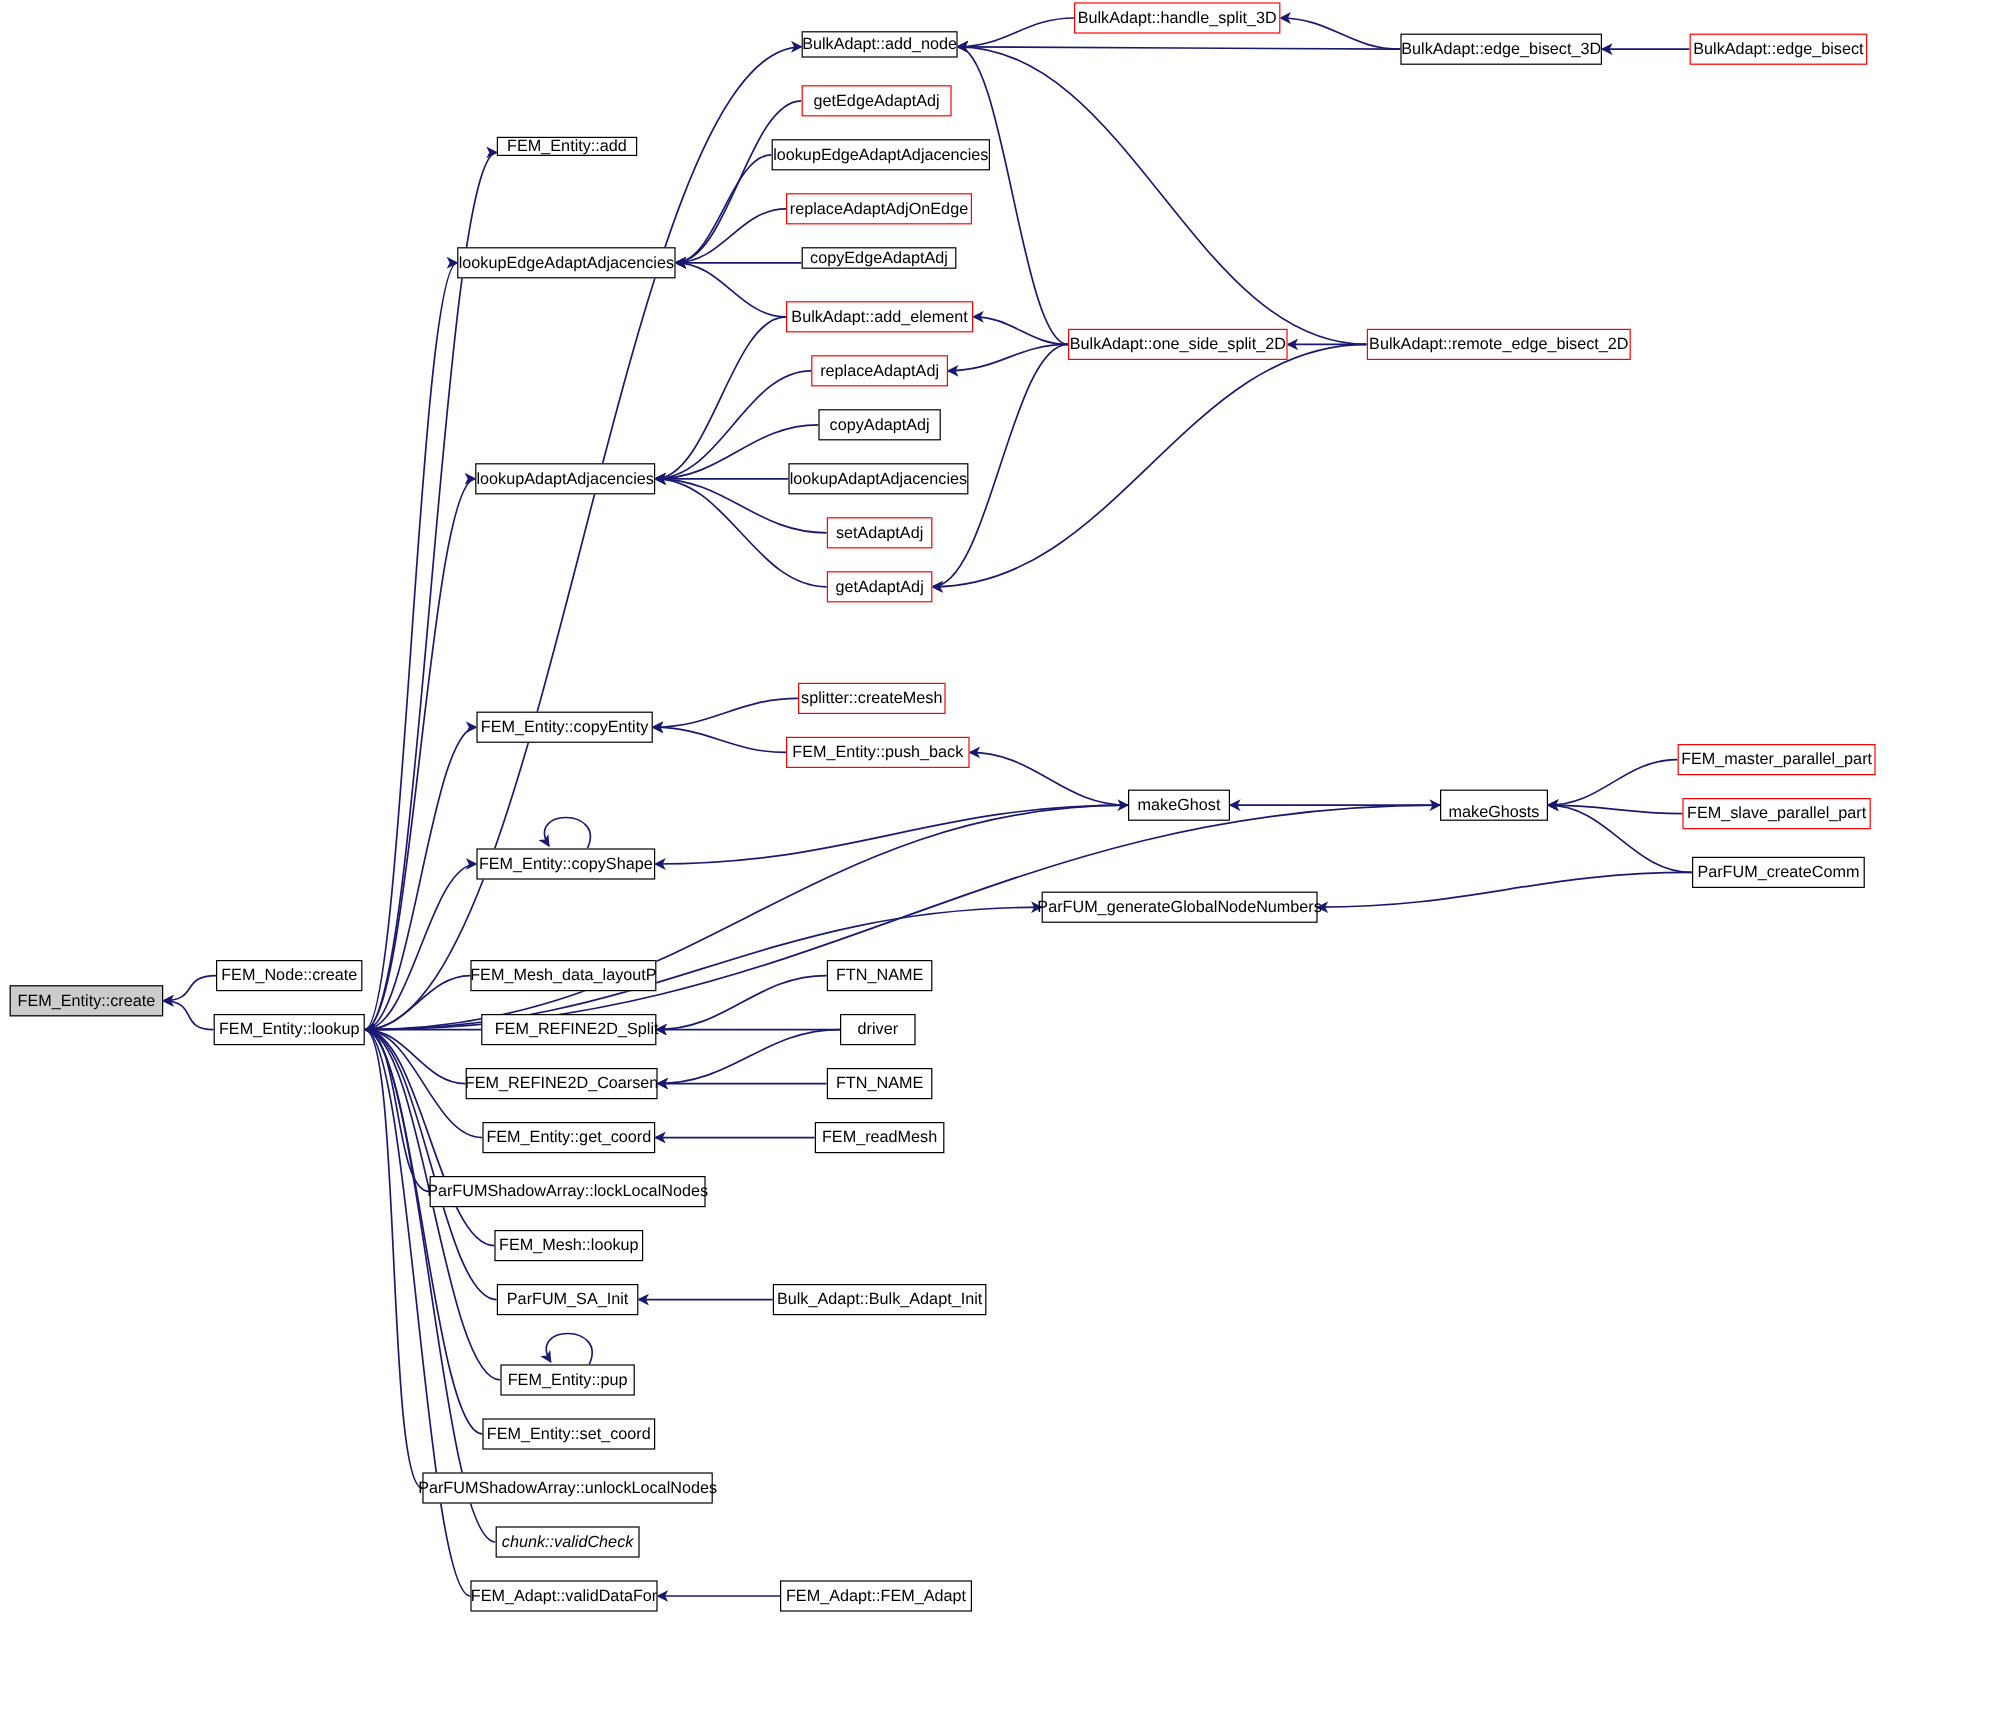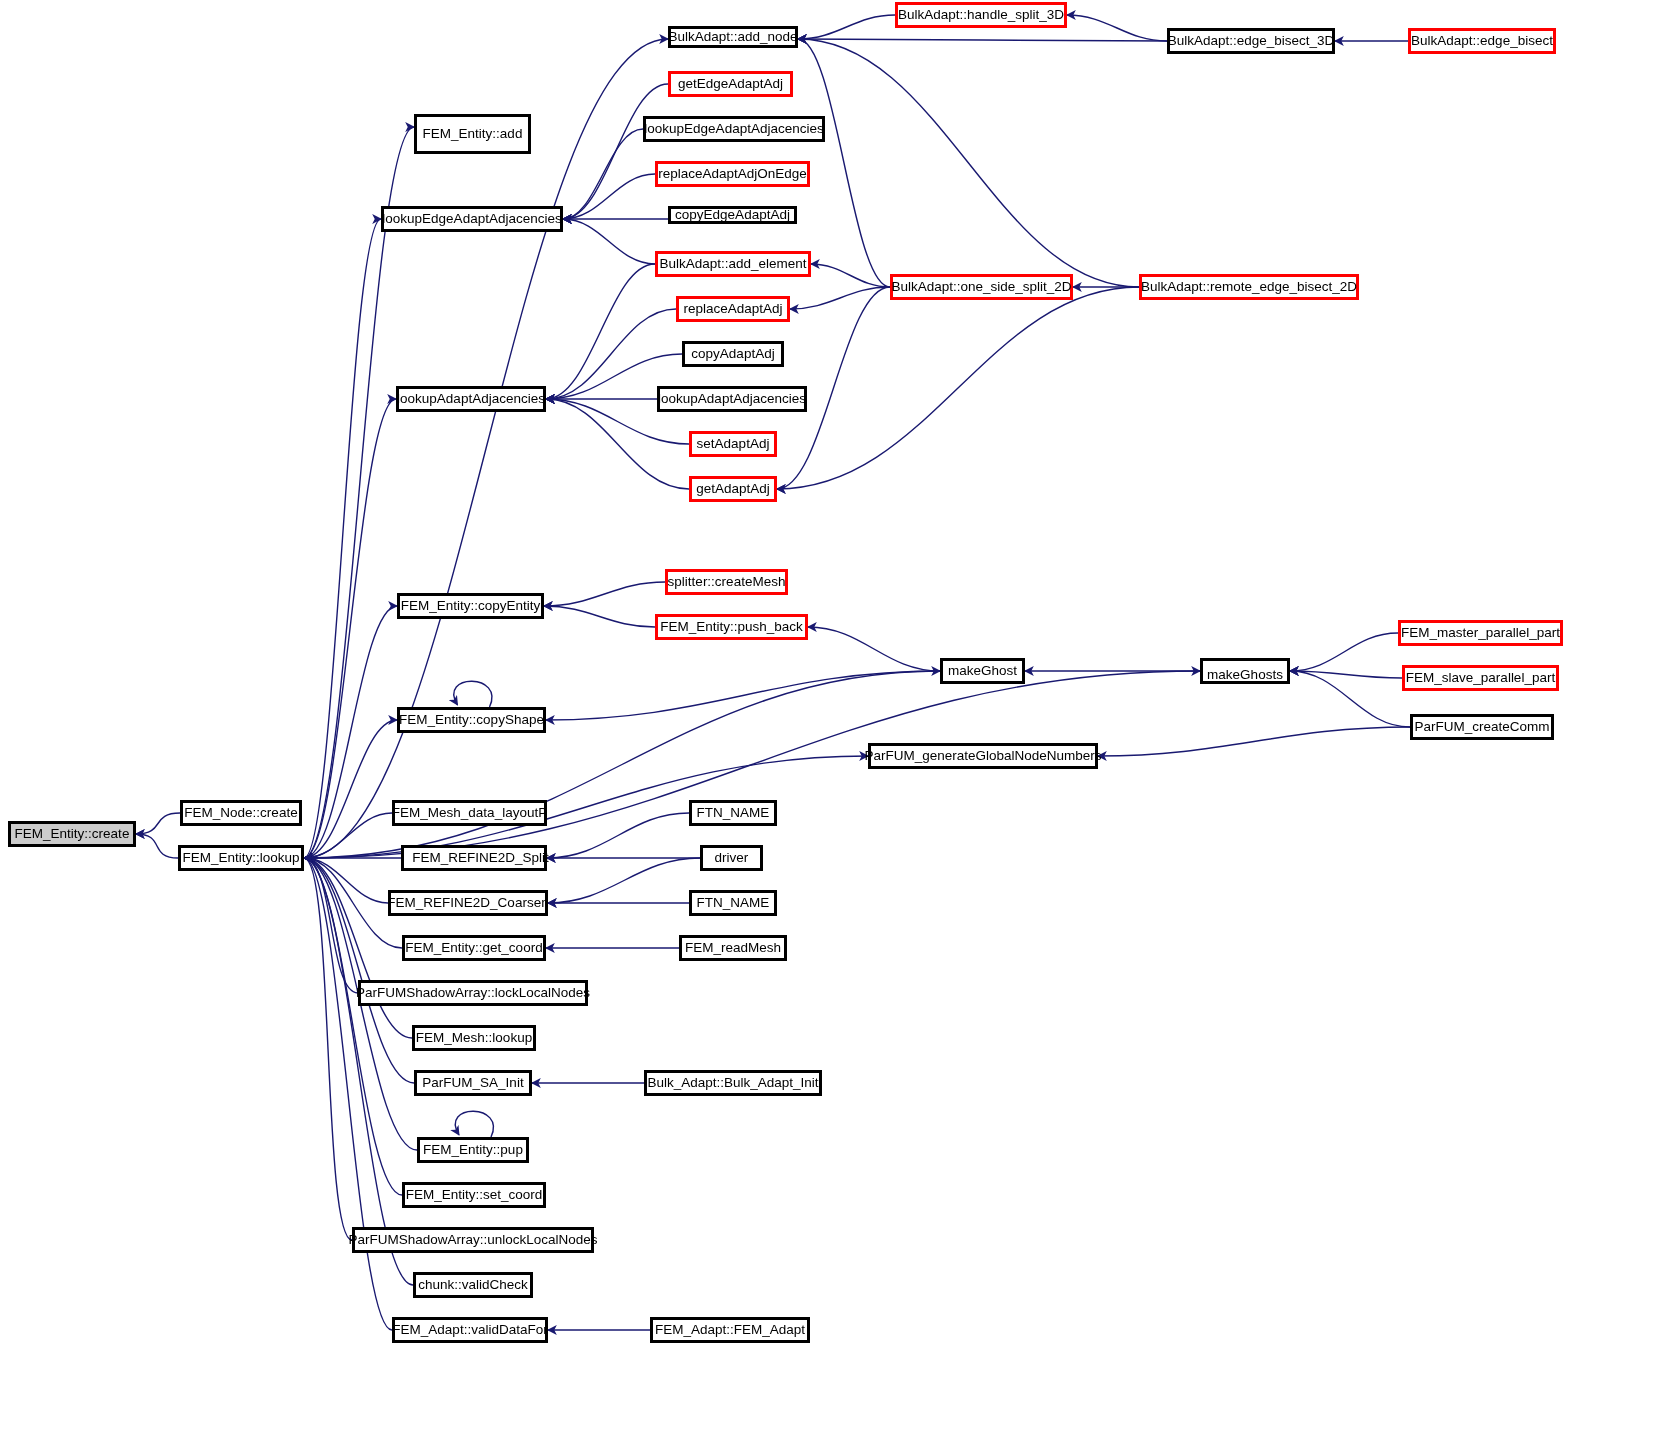--- a/index.html
+++ b/index.html
@@ -1,19 +1,19 @@
 <!DOCTYPE html>
 <html><head>
 <meta charset="utf-8">
 <style>
   html,body{margin:0;padding:0;background:#ffffff;}
   body{font-family:"Liberation Sans", sans-serif;}
   #canvas{position:relative;width:1675px;height:1437px;background:#ffffff;overflow:hidden;}
   #edges{position:absolute;left:0;top:0;width:1675px;height:1437px;}
-  .node{position:absolute;box-sizing:border-box;border:3px solid #000000;background:#ffffff;
+  .node{position:absolute;box-sizing:border-box;border:1px solid #000000;background:#ffffff;
         display:flex;align-items:center;justify-content:center;
         font-size:13.5px;color:#000000;white-space:nowrap;line-height:1;}
   .node.red{border-color:#ff0000;}
   .node.filled{background:#cccccc;}
   .node span{pointer-events:none;}
 </style>
 </head>
 <body>
 
 <div id="canvas">
@@ -104,21 +104,21 @@
       </div>
       <div class="node red" style="left: 895px; top: 2px; width: 172px; height: 26px;">
         <span>BulkAdapt::handle_split_3D</span>
       </div>
       <div class="node" style="left: 1167px; top: 28px; width: 168px; height: 26px;">
         <span>BulkAdapt::edge_bisect_3D</span>
       </div>
       <div class="node red" style="left: 1408px; top: 28px; width: 148px; height: 26px;">
         <span>BulkAdapt::edge_bisect</span>
       </div>
-      <div class="node" style="left: 414px; top: 114px; width: 117px; height: 40px; justify-content: center;">
+      <div class="node" style="left: 414px; top: 114px; width: 117px; height: 16px; justify-content: center;">
         <span>FEM_Entity::add</span>
       </div>
       <div class="node red" style="left: 668px; top: 71px; width: 125px; height: 26px;">
         <span>getEdgeAdaptAdj</span>
       </div>
       <div class="node" style="left: 643px; top: 116px; width: 182px; height: 26px;">
         <span>lookupEdgeAdaptAdjacencies</span>
       </div>
       <div class="node" style="left: 381px; top: 206px; width: 182px; height: 26px;">
         <span>lookupEdgeAdaptAdjacencies</span>
@@ -224,21 +224,21 @@
       </div>
       <div class="node" style="left: 417px; top: 1137px; width: 112px; height: 26px;">
         <span>FEM_Entity::pup</span>
       </div>
       <div class="node" style="left: 402px; top: 1182px; width: 144px; height: 26px;">
         <span>FEM_Entity::set_coord</span>
       </div>
       <div class="node" style="left: 352px; top: 1227px; width: 242px; height: 26px;">
         <span>ParFUMShadowArray::unlockLocalNodes</span>
       </div>
-      <div class="node" style="left: 413px; top: 1272px; width: 120px; height: 26px;">
+      <div class="node" style="left: 413px; top: 1272px; width: 120px; height: 26px; font-style: italic;">
         <span>chunk::validCheck</span>
       </div>
       <div class="node" style="left: 392px; top: 1317px; width: 156px; height: 26px;">
         <span>FEM_Adapt::validDataFor</span>
       </div>
       <div class="node" style="left: 650px; top: 1317px; width: 160px; height: 26px;">
         <span>FEM_Adapt::FEM_Adapt</span>
       </div>
     </div>
 </div>

